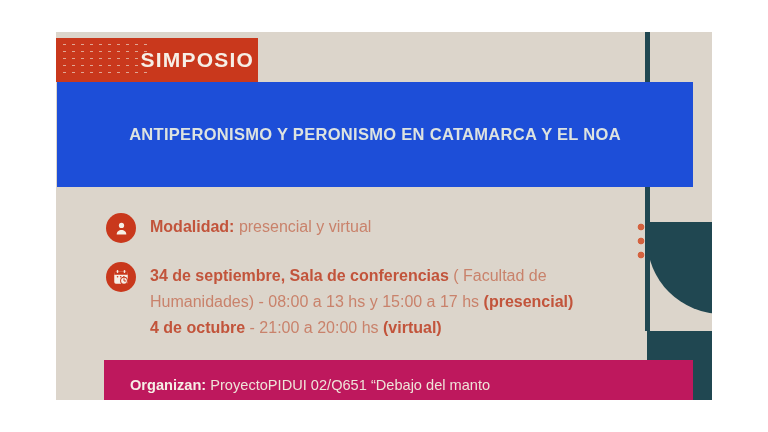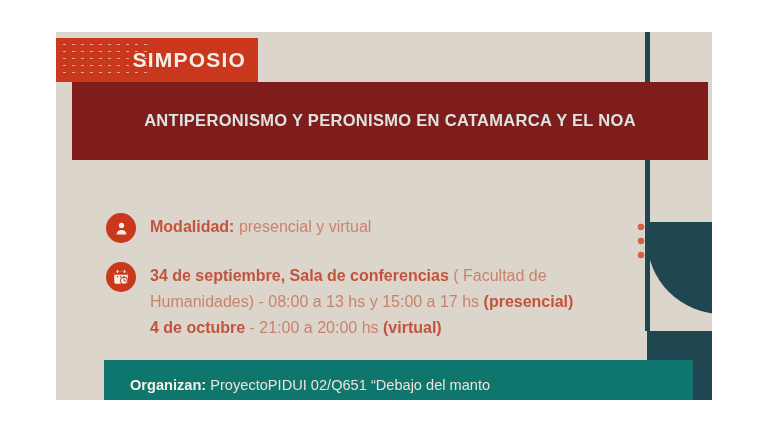--- a/index.html
+++ b/index.html
@@ -27,44 +27,44 @@
     background:#204751;
   }
 
   
   #simposio-bar{
     position:absolute;
     left:0; top:6px;
     width:202px; height:44px;
     background:#C9381C;
     display:flex; align-items:center; justify-content:flex-end;
-    padding-right:12px;
+    padding-right:4px;
   }
   #simposio-bar .dots{
     position:absolute; left:4px; top:3px;
     width:88px; height:38px;
     background-image:
       radial-gradient(#E4B9A8 1.1px, transparent 1.2px);
     background-size:9px 7px;
     opacity:.85;
   }
   #simposio-label{
     position:relative;
     color:#F6EFE6;
     font-weight:bold;
     font-size:21px;
     letter-spacing:1.2px;
   }
 
   
   #title-block{
     position:absolute;
-    left:16px; top:50px;
-    width:636px; height:78px;
-    background:#7f1d1d;
+    left:1px; top:50px;
+    width:636px; height:105px;
+    background:#1d4ed8;
     display:flex; align-items:center; justify-content:center;
   }
   #title-block .lines{
     text-align:center;
     color:#DDE3E0;
     font-weight:bold;
     font-size:16.5px;
     line-height:1.45;
     letter-spacing:.3px;
     padding:0 14px;
@@ -97,21 +97,21 @@
     color:#C9826B;
     padding-top:2px;
   }
   .info-text b{ color:#C2543B; font-weight:bold; }
 
   
   #organizan-bar{
     position:absolute;
     left:48px; top:328px;
     width:589px; height:40px;
-    background:#0f766e;
+    background:#be185d;
     overflow:hidden;
   }
   #organizan-text{
     position:absolute;
     left:26px; top:14px;
     width:540px;
     color:#EFE3D8;
     font-size:14.6px;
     line-height:1.6;
   }

